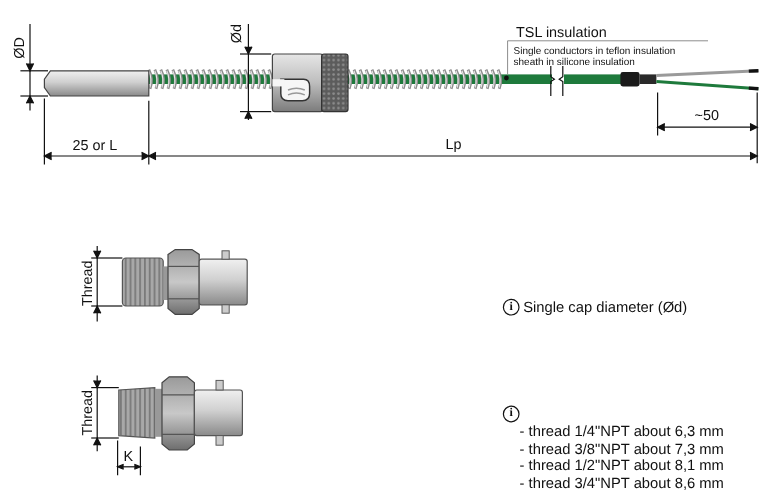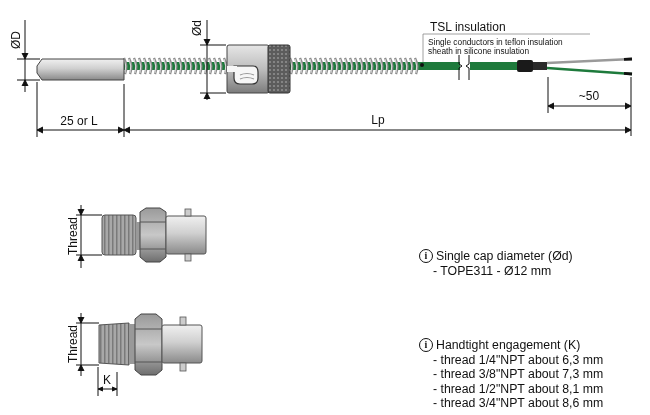--- a/index.html
+++ b/index.html
@@ -271,25 +271,23 @@
     <path d="M112,387 L117,389 L112,391" fill="#111"></path>
   </g>
   <text class="lbl" x="107" y="384" font-size="12" text-anchor="middle">K</text>
 </svg>
 
 <div class="info" style="left:419px; top:249px;">
   <div class="head">
     <span class="icon">i</span>
     <span>Single cap diameter (Ød)</span>
   </div>
-  <div class="item">- TOPE311 - Ø12 mm</div>
 </div>
 
 <div class="info" style="left:419px; top:338px;">
   <div class="head">
     <span class="icon">i</span>
-    <span>Handtight engagement (K)</span>
   </div>
   <div class="item">- thread 1/4"NPT about 6,3 mm</div>
   <div class="item">- thread 3/8"NPT about 7,3 mm</div>
   <div class="item">- thread 1/2"NPT about 8,1 mm</div>
   <div class="item">- thread 3/4"NPT about 8,6 mm</div>
 </div>
 
 </body></html>

